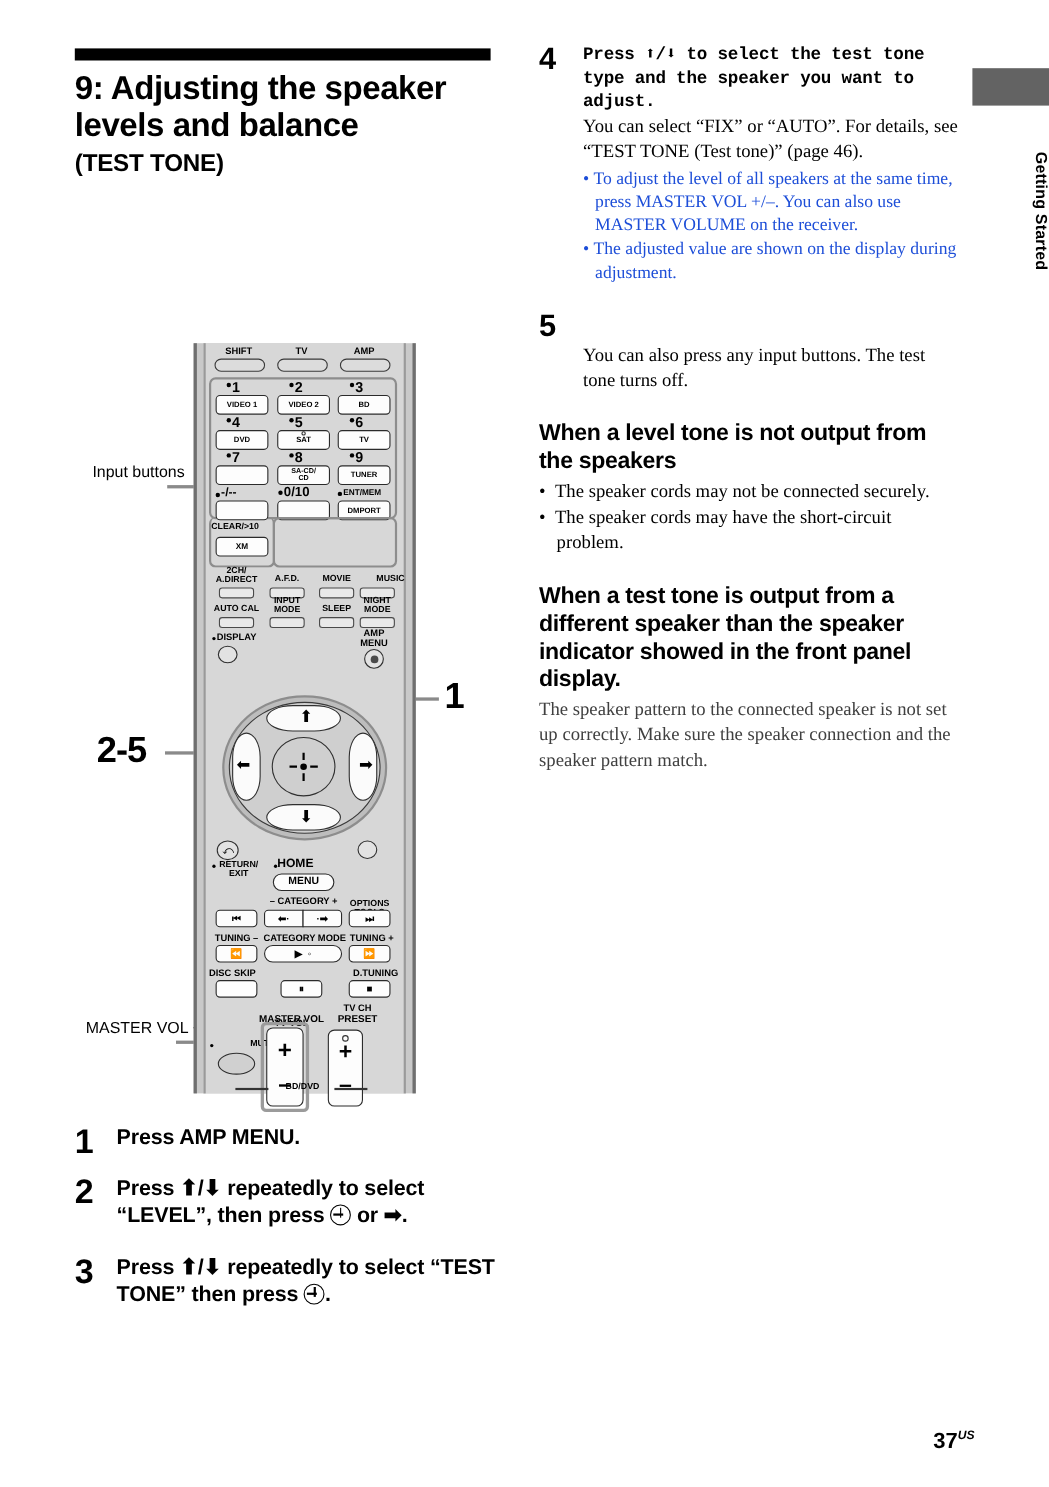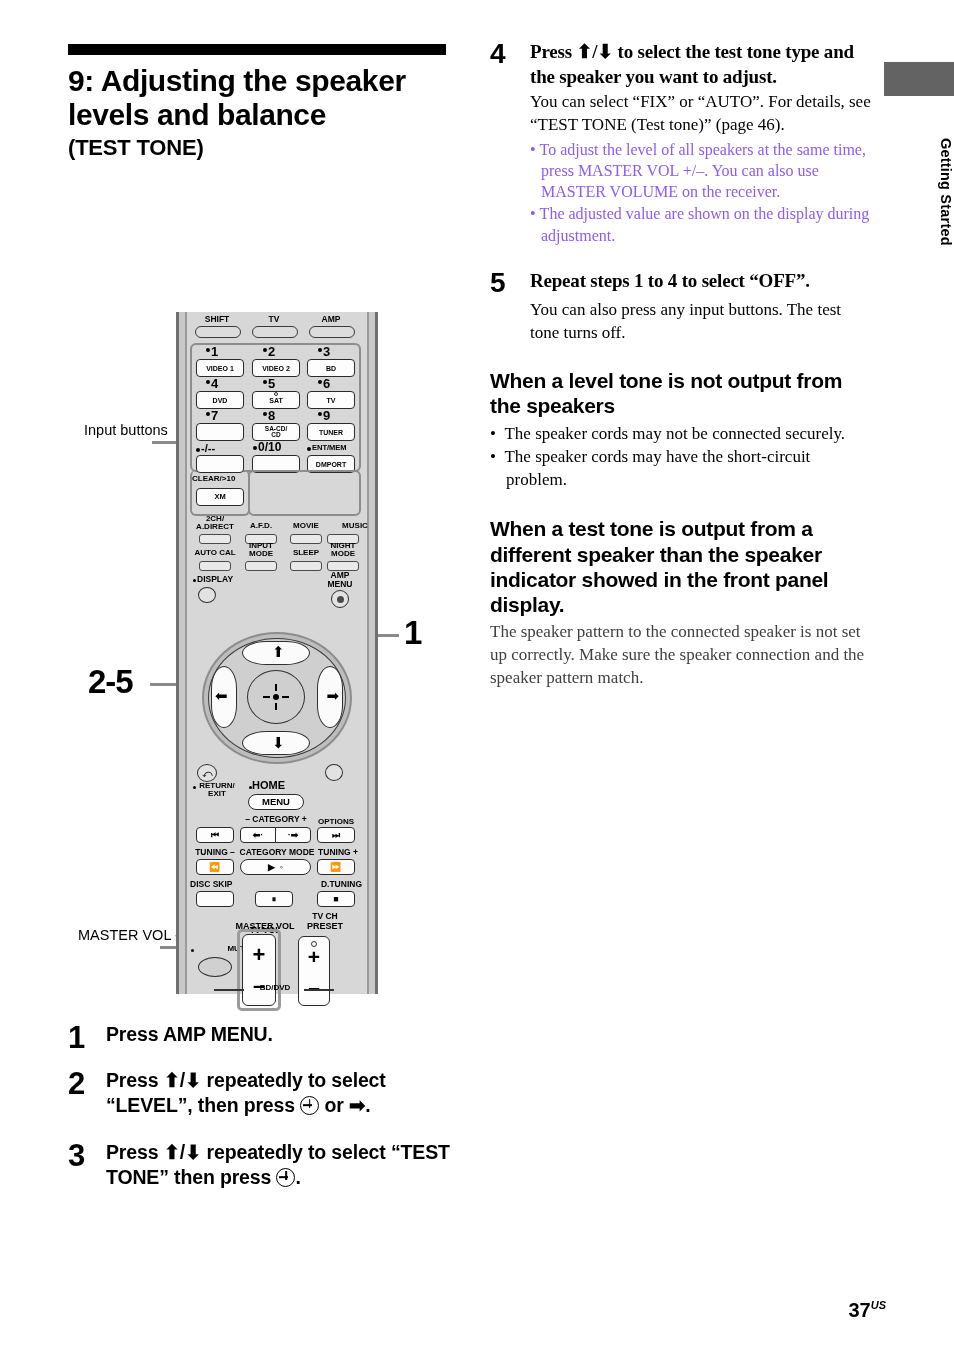--- a/index.html
+++ b/index.html
@@ -143,32 +143,32 @@
   }
 
   
   #right-col{position:absolute;left:490px;top:40px;width:382px;}
   .rstep{display:flex;margin-bottom:2px;}
   .rstep .num{
     font-family:"Liberation Sans", sans-serif;font-weight:bold;
     font-size:28px;line-height:1;color:#000;width:40px;flex:0 0 40px;
   }
   .rstep .head{
-    font-family:Liberation Serif, serif;font-weight:bold;
-    font-size:19px;line-height:1.3;color:#000;letter-spacing:-.2px;
+    font-family:Liberation Mono, monospace;font-weight:bold;
+    font-size:16px;line-height:1.3;color:#000;letter-spacing:-.2px;
   }
   .rbody{margin-left:40px;font-size:17px;line-height:1.33;color:#000;}
   .tips-h{
     margin-left:40px;margin-top:13px;
     font-family:"Liberation Sans", sans-serif;font-weight:bold;
     font-size:18px;color:#000;
   }
   ul.tips{margin:2px 0 0 40px;padding:0;list-style:none;}
   ul.tips li{
-    font-size:16px;line-height:1.33;color:#8b5cf6;
+    font-size:16px;line-height:1.33;color:#1d4ed8;
     padding-left:11px;text-indent:-11px;margin-bottom:1px;
   }
   h3.sec{
     font-family:"Liberation Sans", sans-serif;font-weight:bold;
     font-size:21px;line-height:1.2;color:#000;margin:24px 0 4px 0;letter-spacing:-.3px;
   }
   ul.plain{margin:2px 0 16px 0;padding:0;list-style:none;}
   ul.plain li{
     font-size:17px;line-height:1.35;color:#000;
     padding-left:16px;text-indent:-16px;margin-bottom:1px;
@@ -436,21 +436,20 @@
 
     <ul class="tips">
       <li>•&nbsp;<span>To adjust the level of all speakers at the same time, press MASTER VOL +/–. You can also use MASTER VOLUME on the receiver.</span></li>
       <li>•&nbsp;<span>The adjusted value are shown on the display during adjustment.</span></li>
     </ul>
 
     <div style="height:22px;"></div>
 
     <div class="rstep">
       <div class="num">5</div>
-      <div class="head">Repeat steps 1 to 4 to select “OFF”.</div>
     </div>
     <div class="rbody">You can also press any input buttons. The test tone turns off.</div>
 
     <h3 class="sec">When a level tone is not output from the speakers</h3>
     <ul class="plain">
       <li>•&nbsp;&nbsp;<span>The speaker cords may not be connected securely.</span></li>
       <li>•&nbsp;&nbsp;<span>The speaker cords may have the short-circuit problem.</span></li>
     </ul>
 
     <h3 class="sec">When a test tone is output from a different speaker than the speaker indicator showed in the front panel display.</h3>

